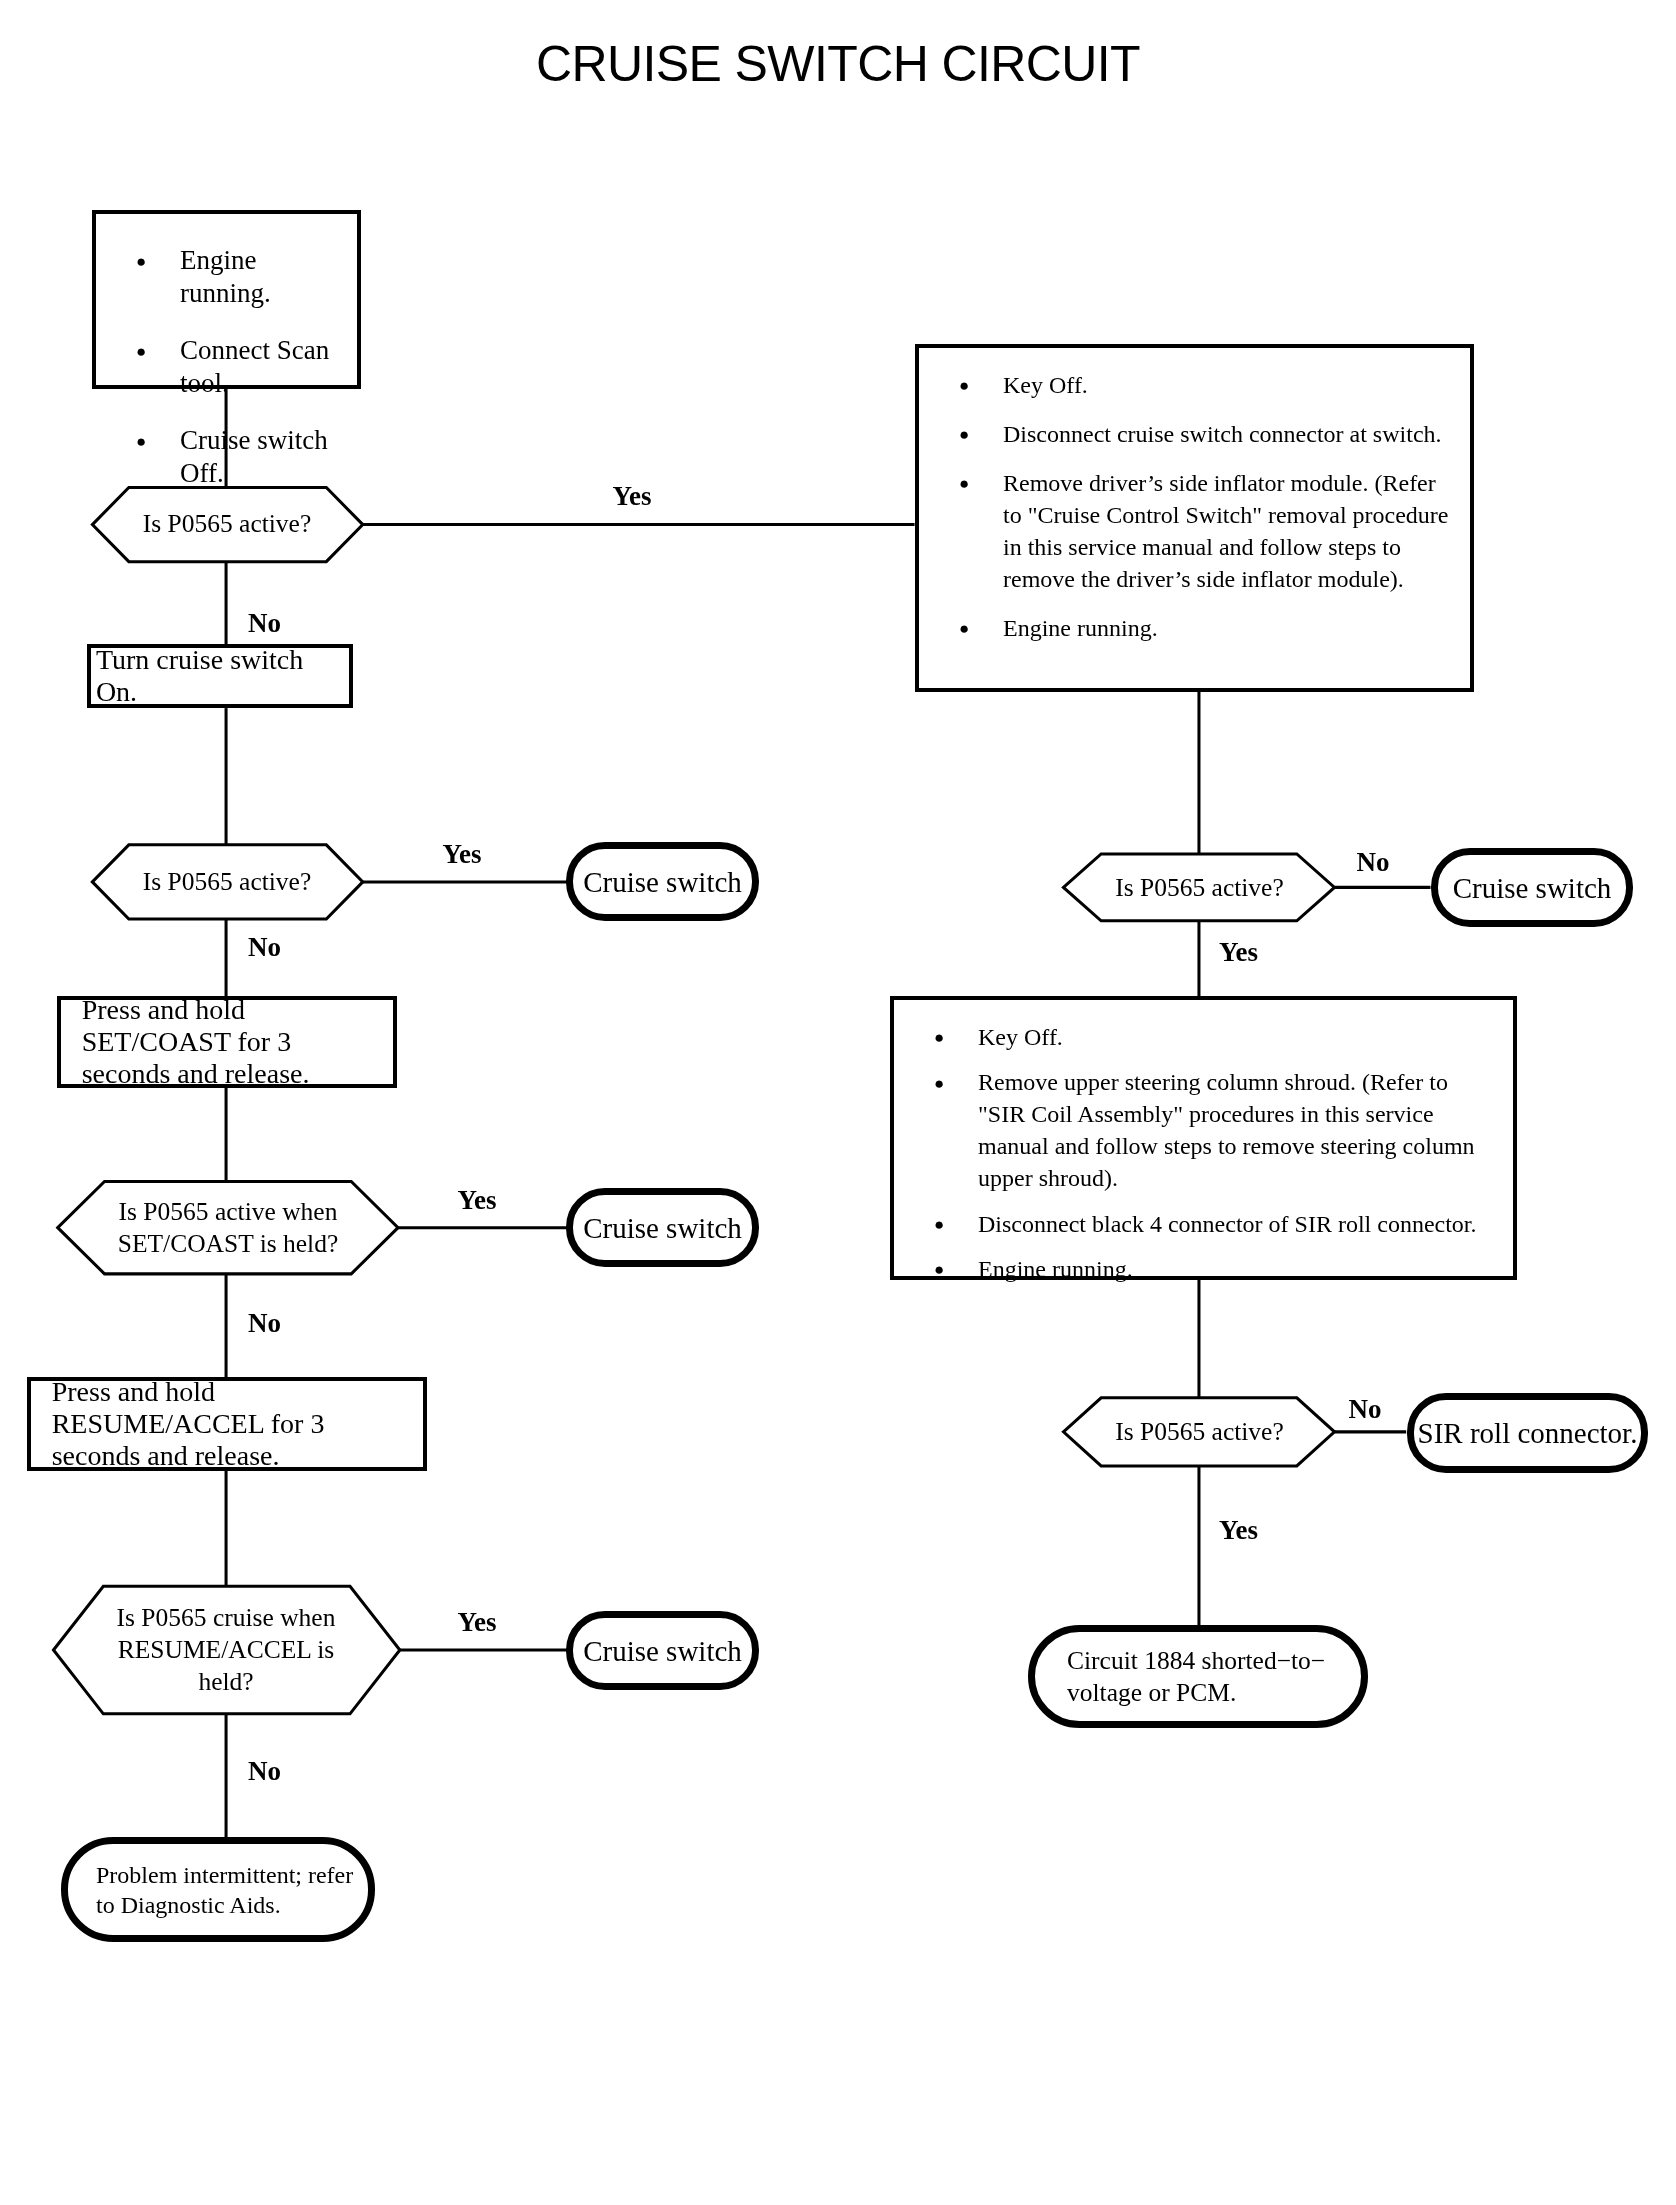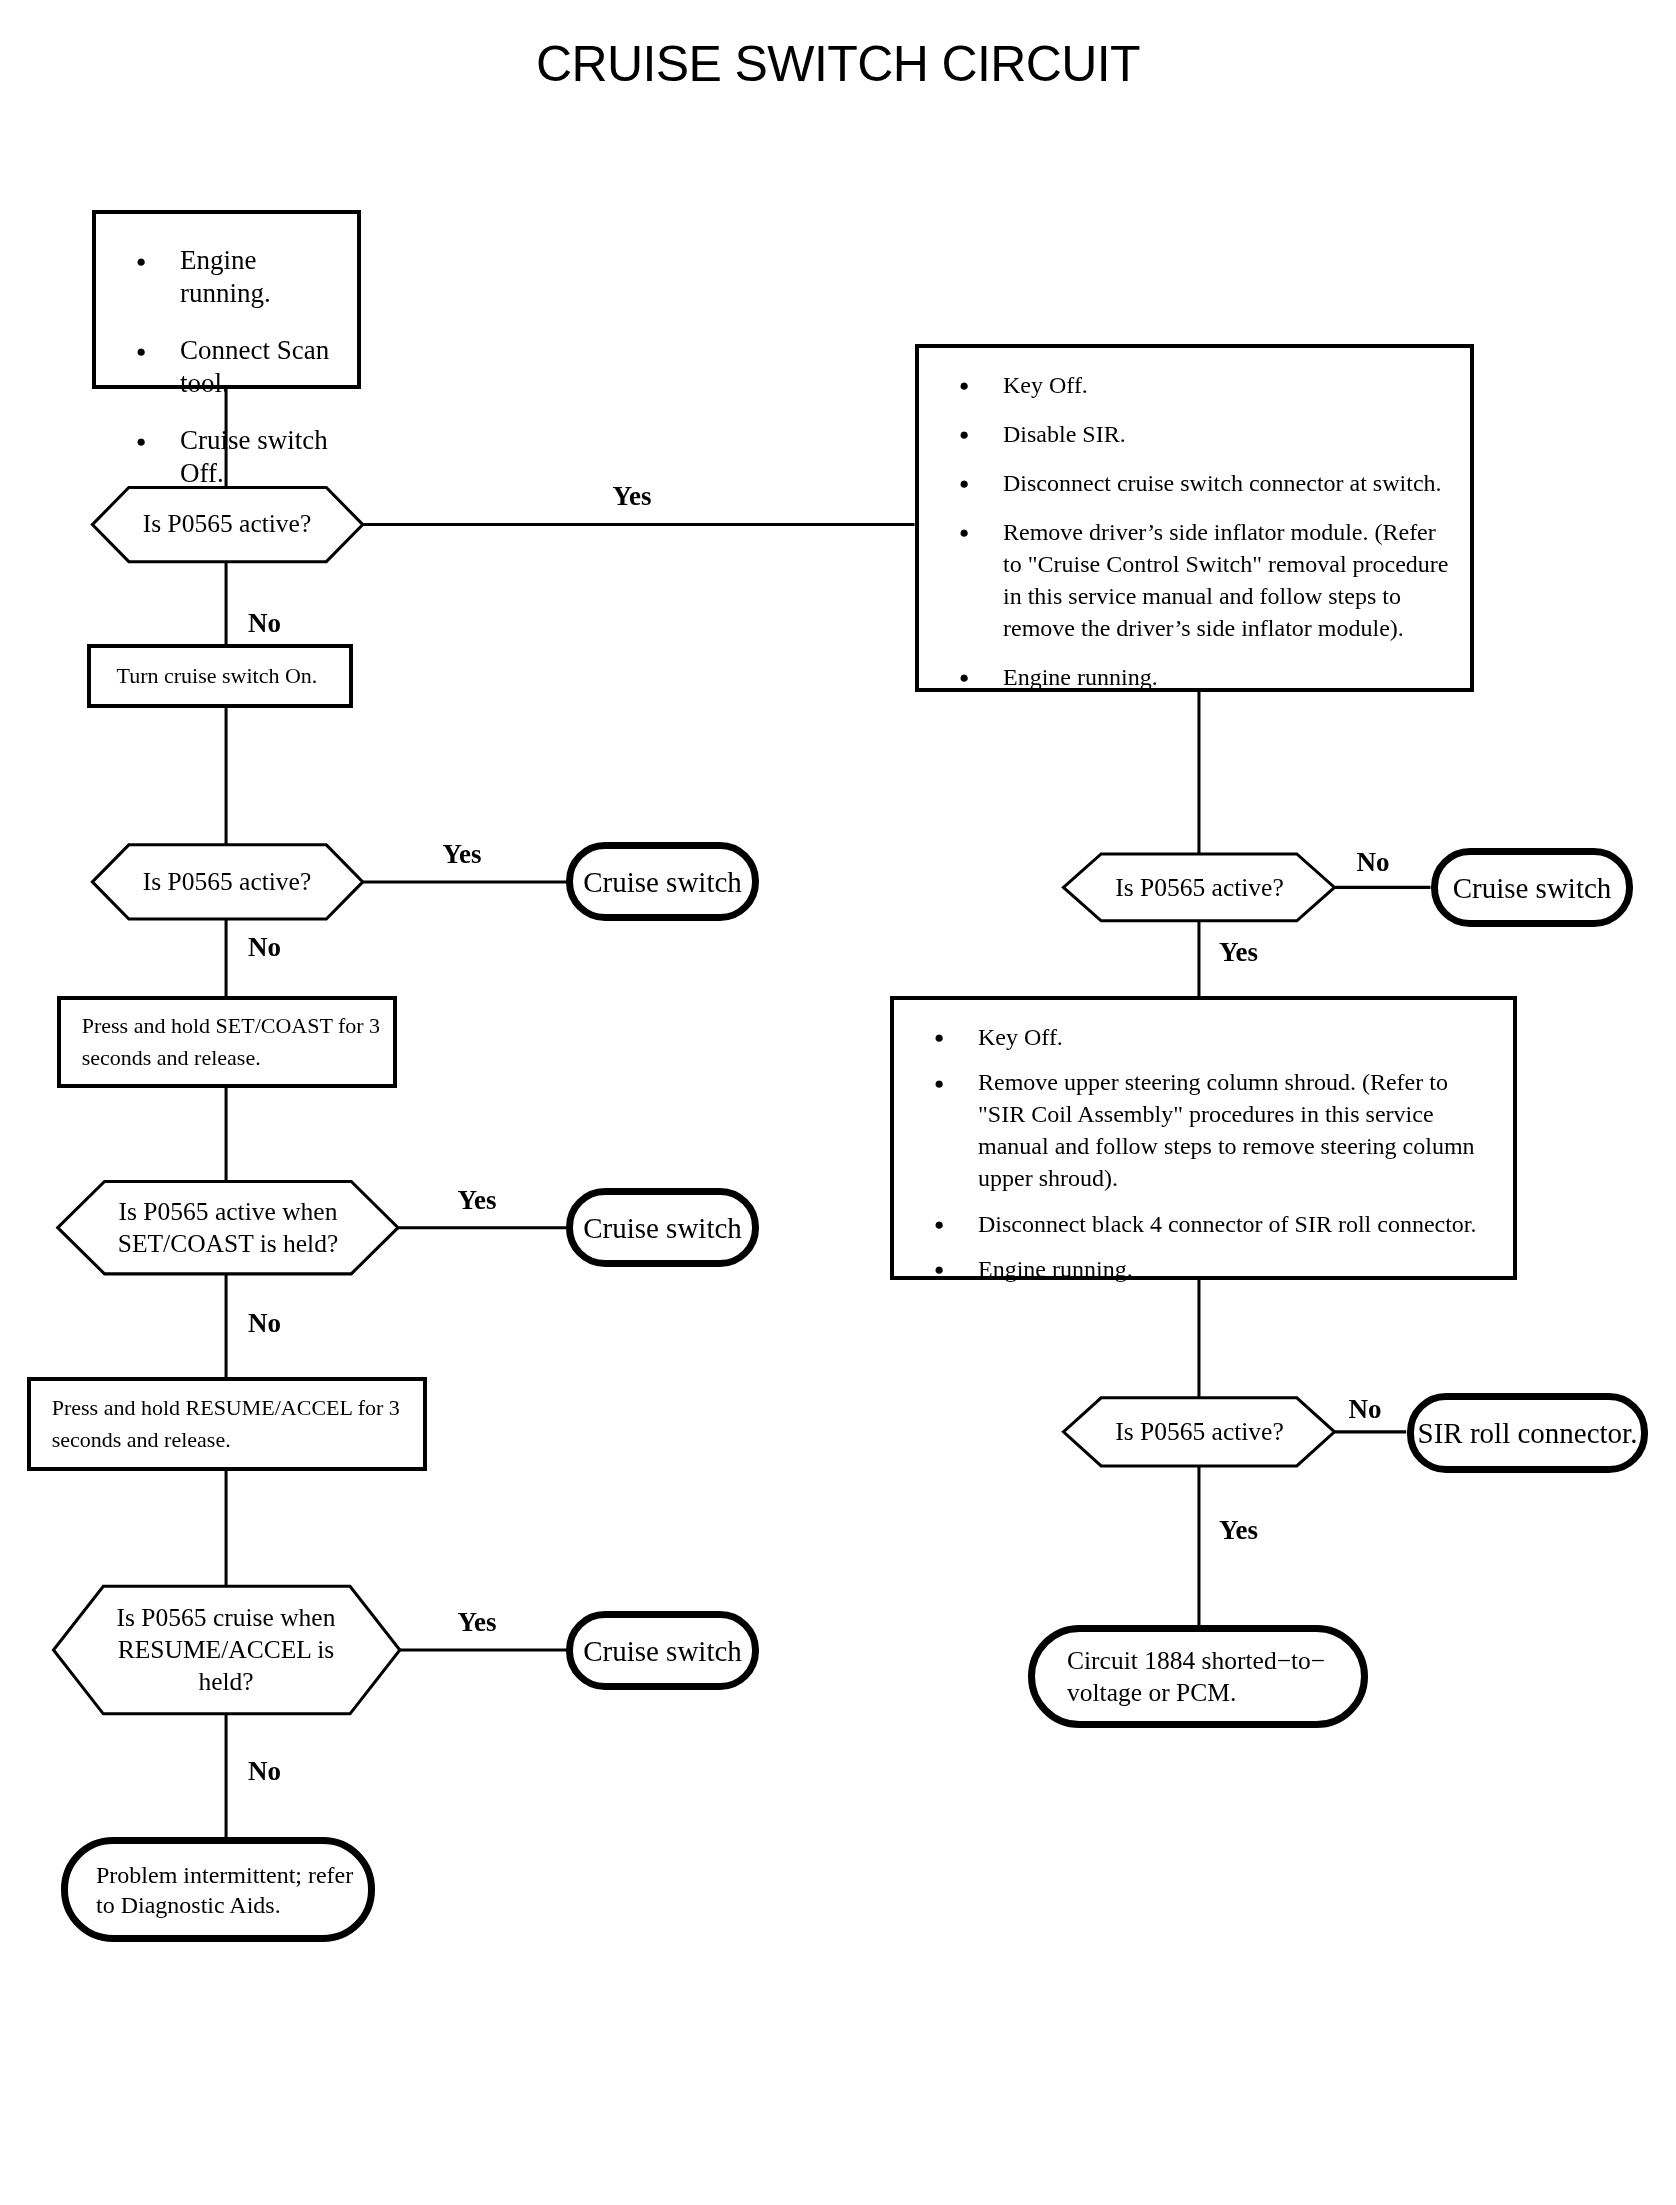--- a/index.html
+++ b/index.html
@@ -31,21 +31,21 @@
   .start-box ul { padding:25.5px 4.9px 0 24px; }
   .start-box li { margin-bottom:24px; }
   .rbox { font-size:24px; line-height:32px; }
   .rbox ul { padding:17px 8.5px 0 24px; }
   .rbox1 li { margin-bottom:17px; }
   .rbox2 li { margin-bottom:13.4px; }
 
   .stmt {
     position:absolute; background:#fff; border:4.3px solid #000;
     box-sizing:border-box; display:flex; align-items:center;
-    font-size:22px; line-height:32px; padding-left:20.7px; padding-right:11px;
+    font-size:28px; line-height:32px; padding-left:20.7px; padding-right:11px;
   }
   .stmt.centered { justify-content:center; padding-left:4.9px; }
 
   .hexlabel {
     position:absolute; display:flex; align-items:center; justify-content:center;
     font-size:25.5px; line-height:32px; text-align:center; pointer-events:none;
   }
   .hexlabel .inner { text-align:center; }
 
   .terminal {
@@ -129,21 +129,20 @@
     <div class="inner" style="width:243px;">Is P0565 cruise when RESUME/ACCEL is held?</div>
   </div>
 
   <div class="terminal" style="left:566px; top:1611px; width:193px; height:79px;">Cruise switch</div>
 
   <div class="terminal multiline" style="left:61px; top:1837px; width:314px; height:105px;">Problem intermittent; refer to Diagnostic Aids.</div>
 
   <div class="box rbox rbox1" style="left:915px; top:344px; width:559px; height:348px;">
     <ul>
       <li>Key Off.</li>
-      <li>Disable SIR.</li>
       <li>Disconnect cruise switch connector at switch.</li>
       <li>Remove driver’s side inflator module. (Refer to "Cruise Control Switch" removal procedure in this service manual and follow steps to remove the driver’s side inflator module).</li>
       <li>Engine running.</li>
     </ul>
   </div>
 
   <div class="hexlabel" style="left:1064px; top:854px; width:271px; height:67px;">Is P0565 active?</div>
 
   <div class="terminal" style="left:1431px; top:848px; width:202px; height:79px;">Cruise switch</div>
 

